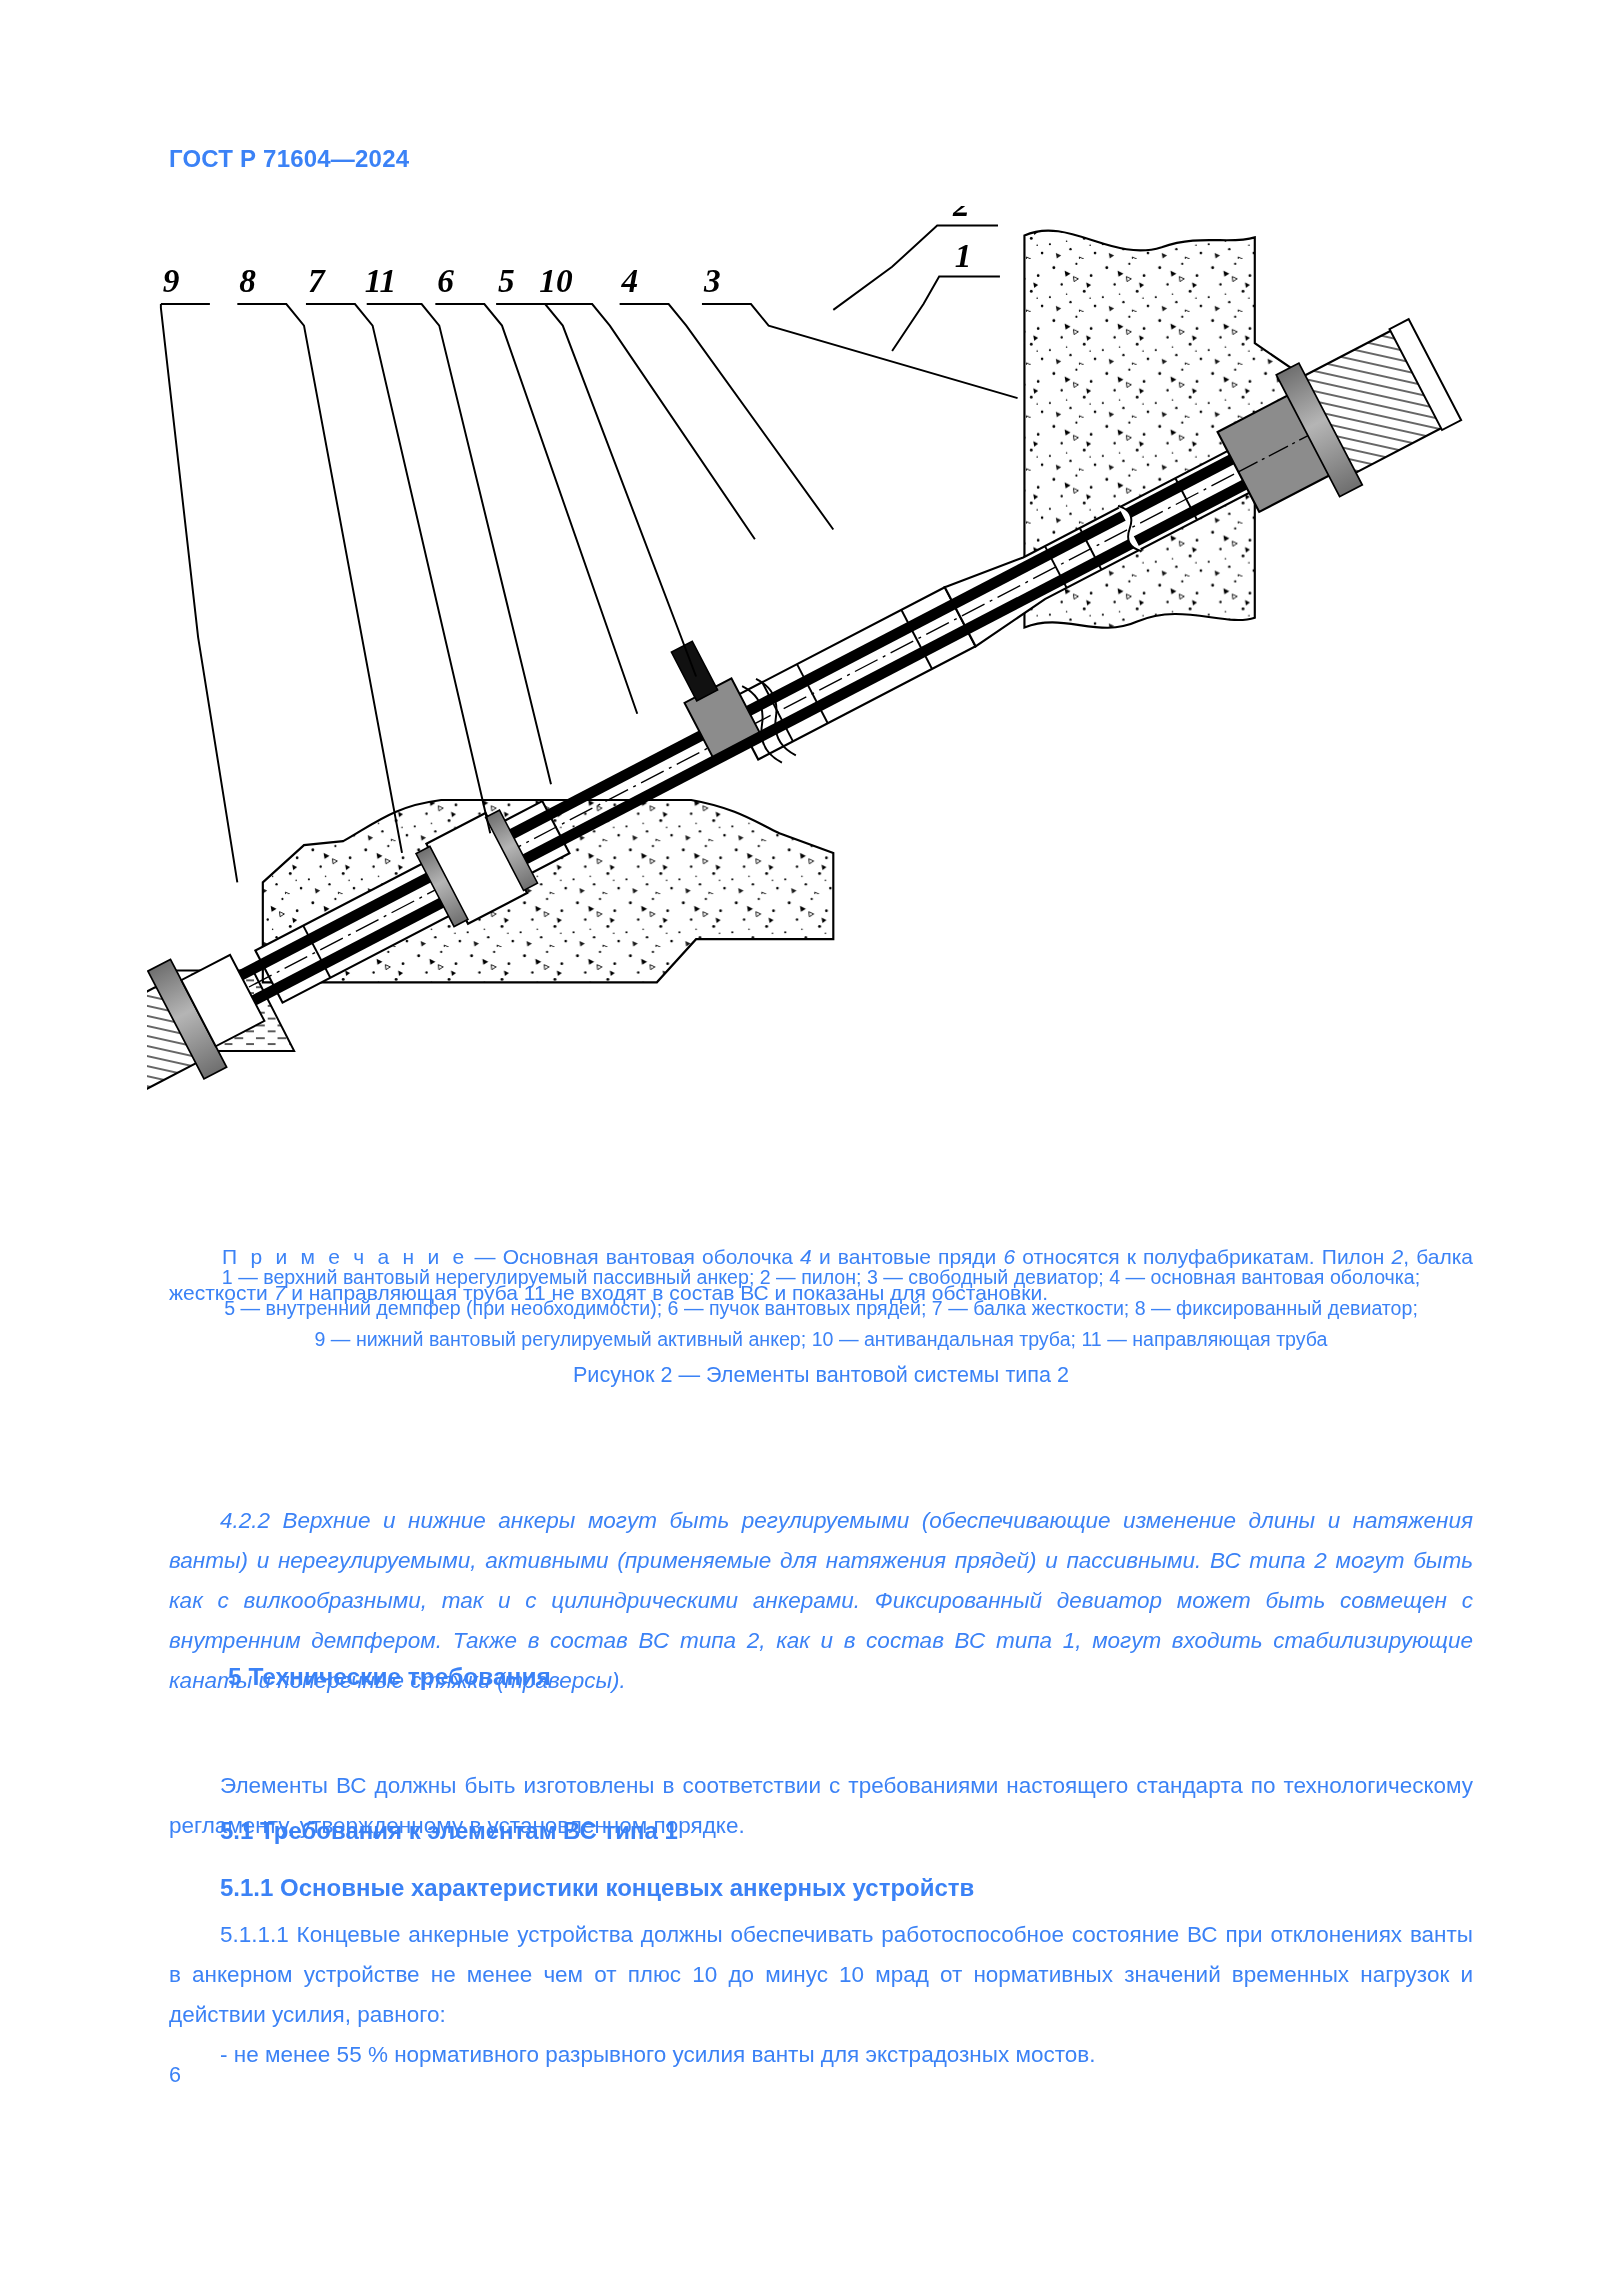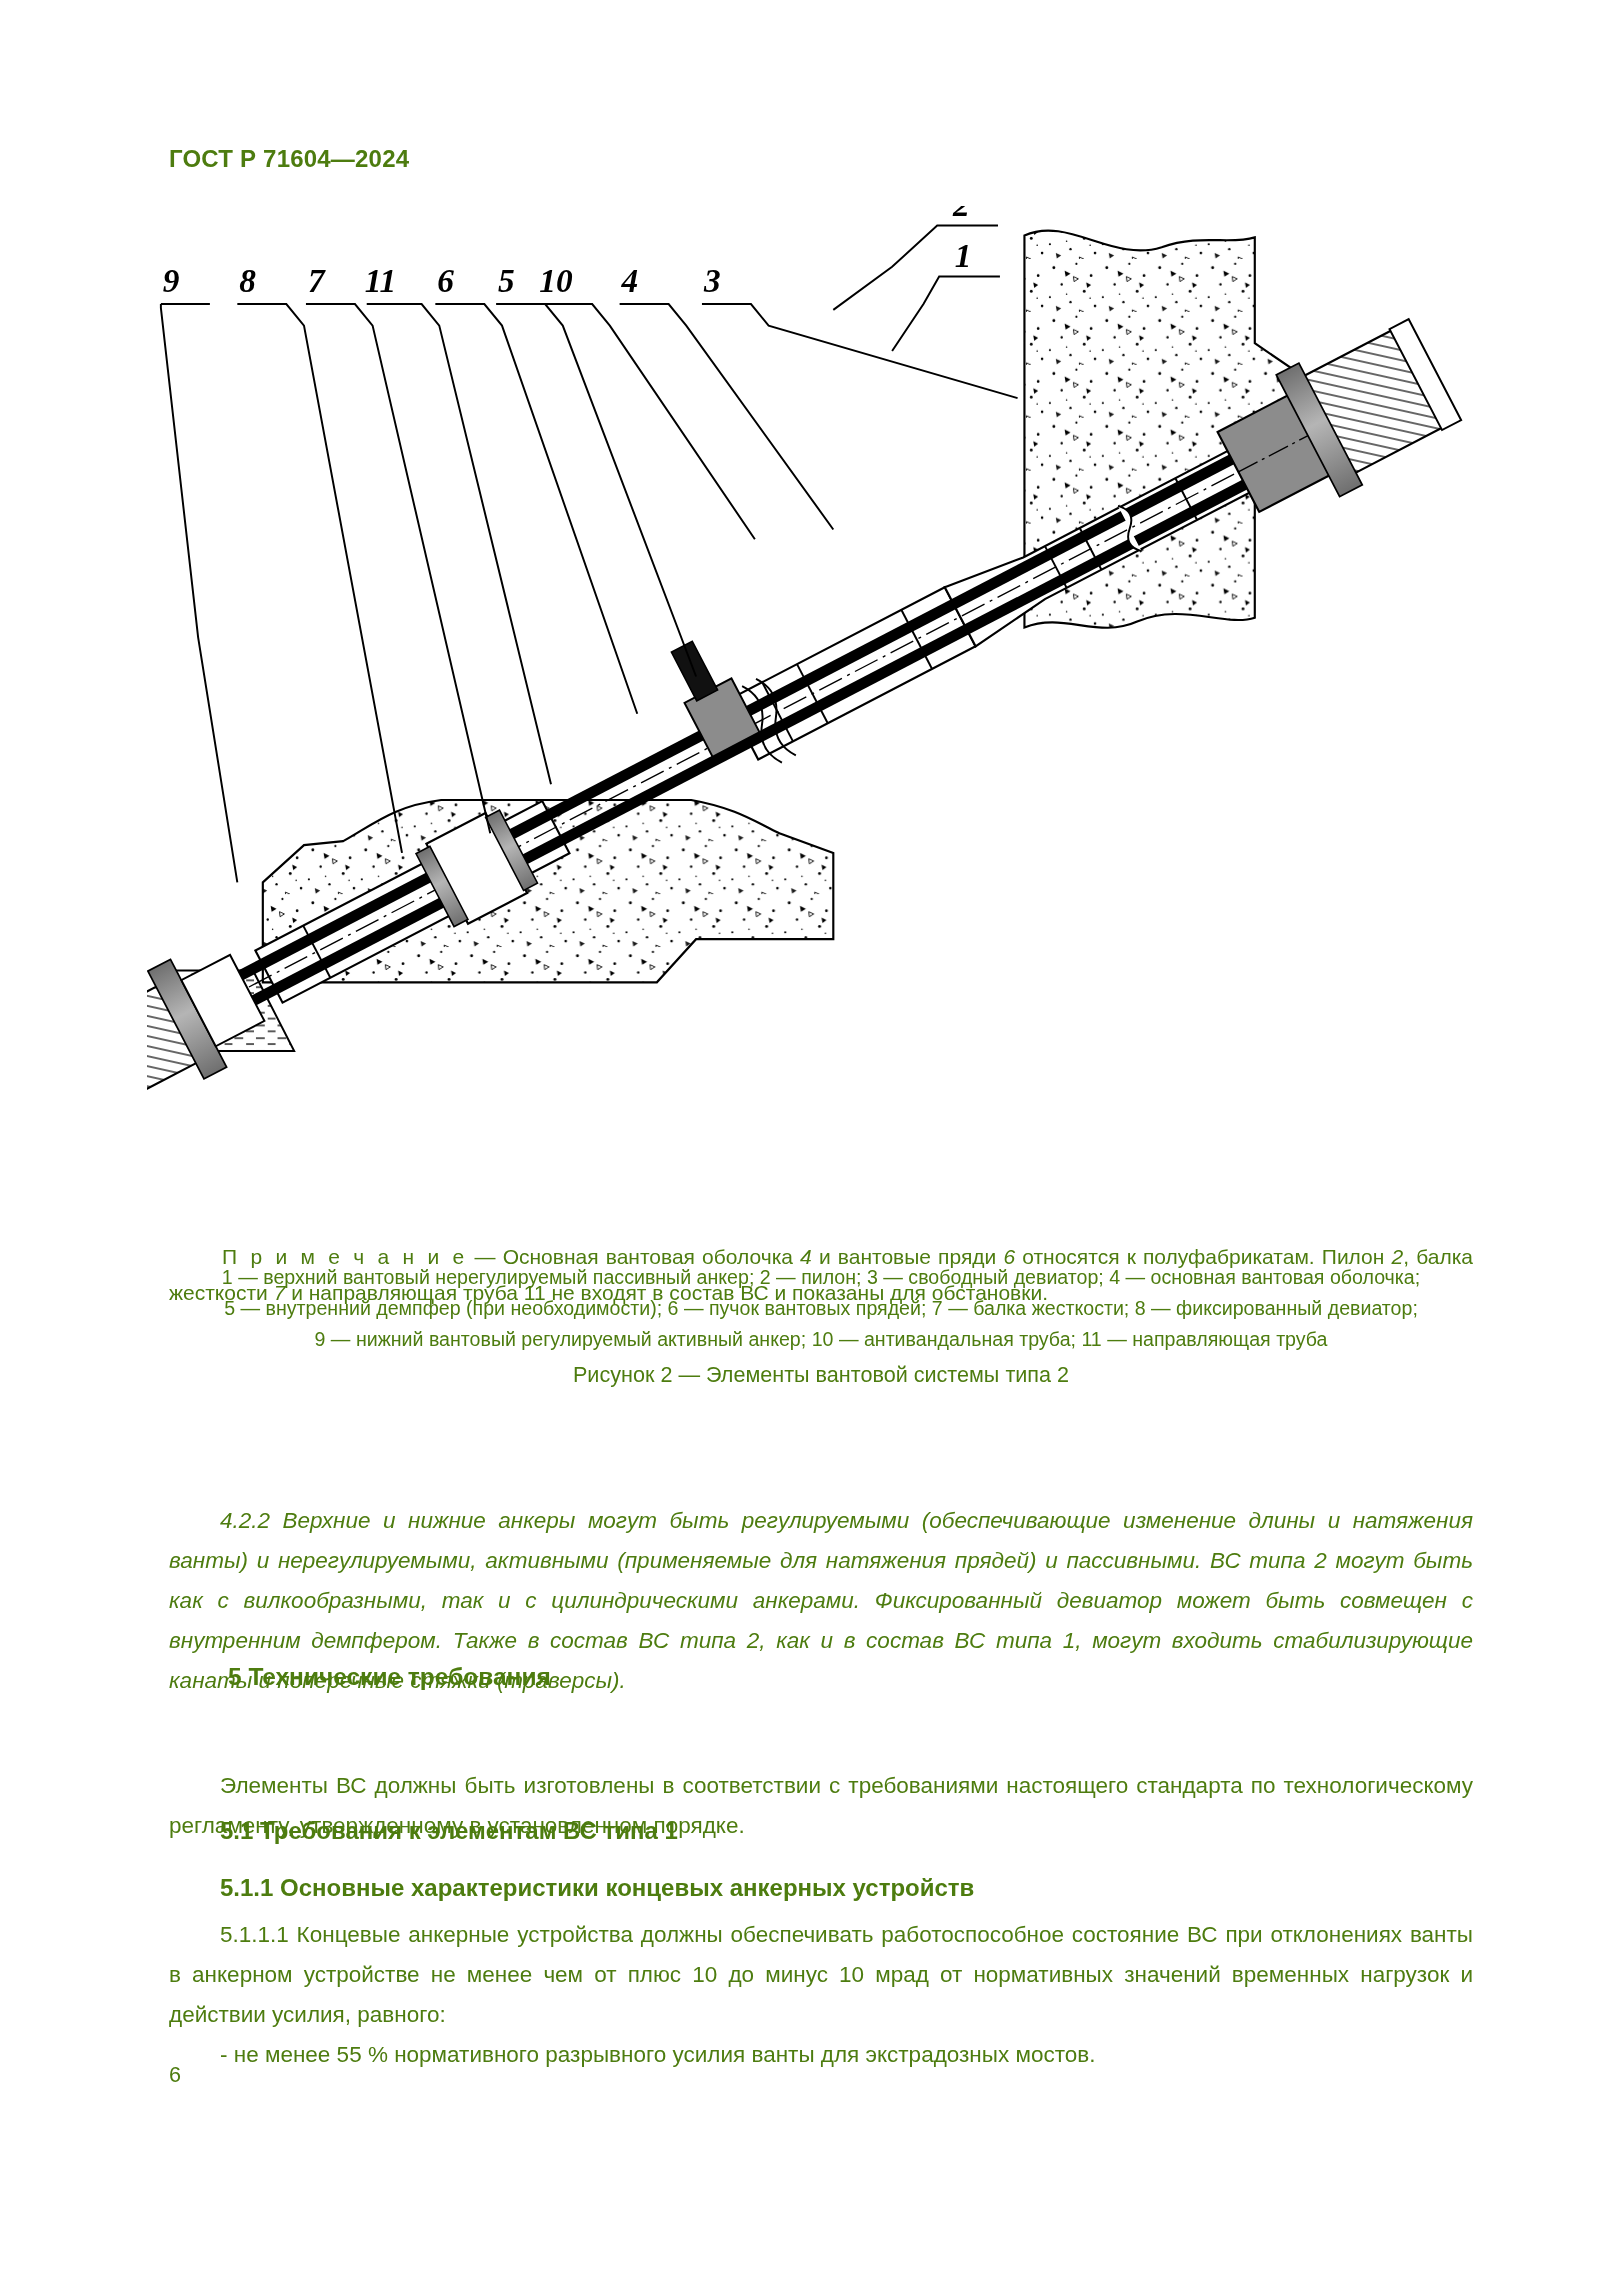--- a/index.html
+++ b/index.html
@@ -6,21 +6,21 @@
     margin: 0;
     padding: 0;
     background: #ffffff;
   }
   .page {
     position: relative;
     width: 1621px;
     height: 2293px;
     background: #ffffff;
     font-family: "Liberation Sans", "DejaVu Sans", sans-serif;
-    color: #4d7c0f;
+    color: #3b82f6;
     overflow: hidden;
   }
 
   
   .runhead {
     position: absolute;
     left: 169px;
     top: 145px;
     font-size: 24px;
     font-weight: bold;

